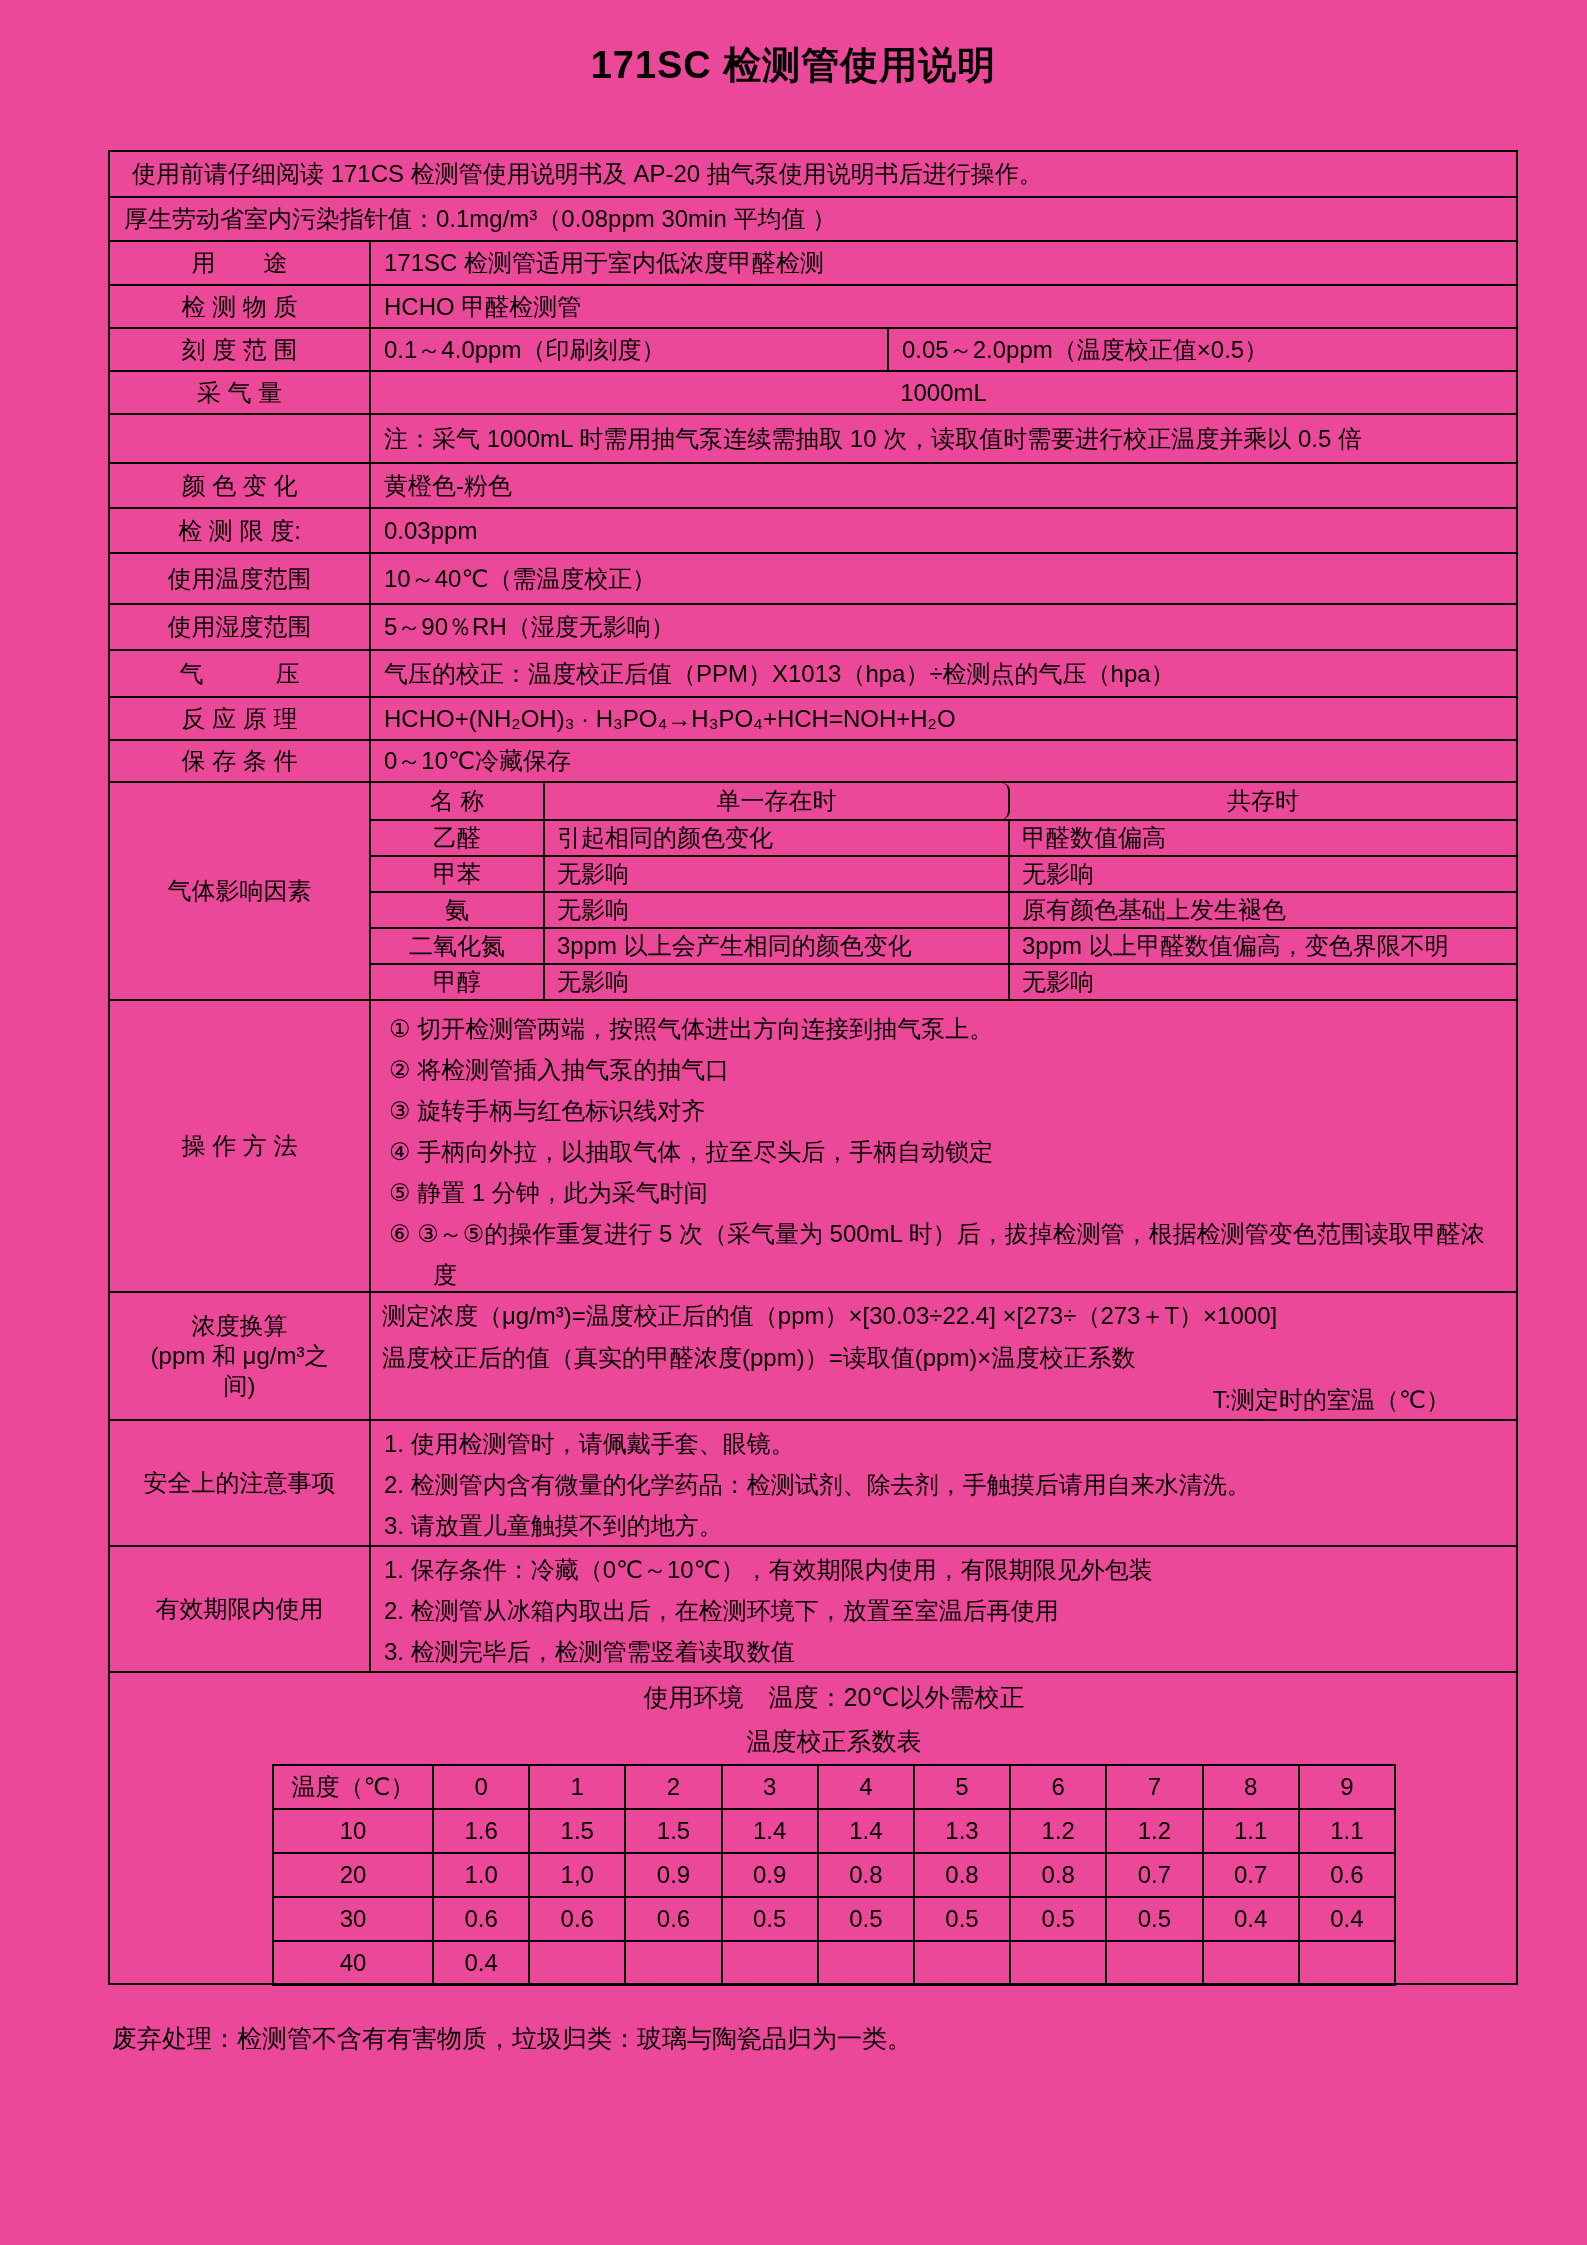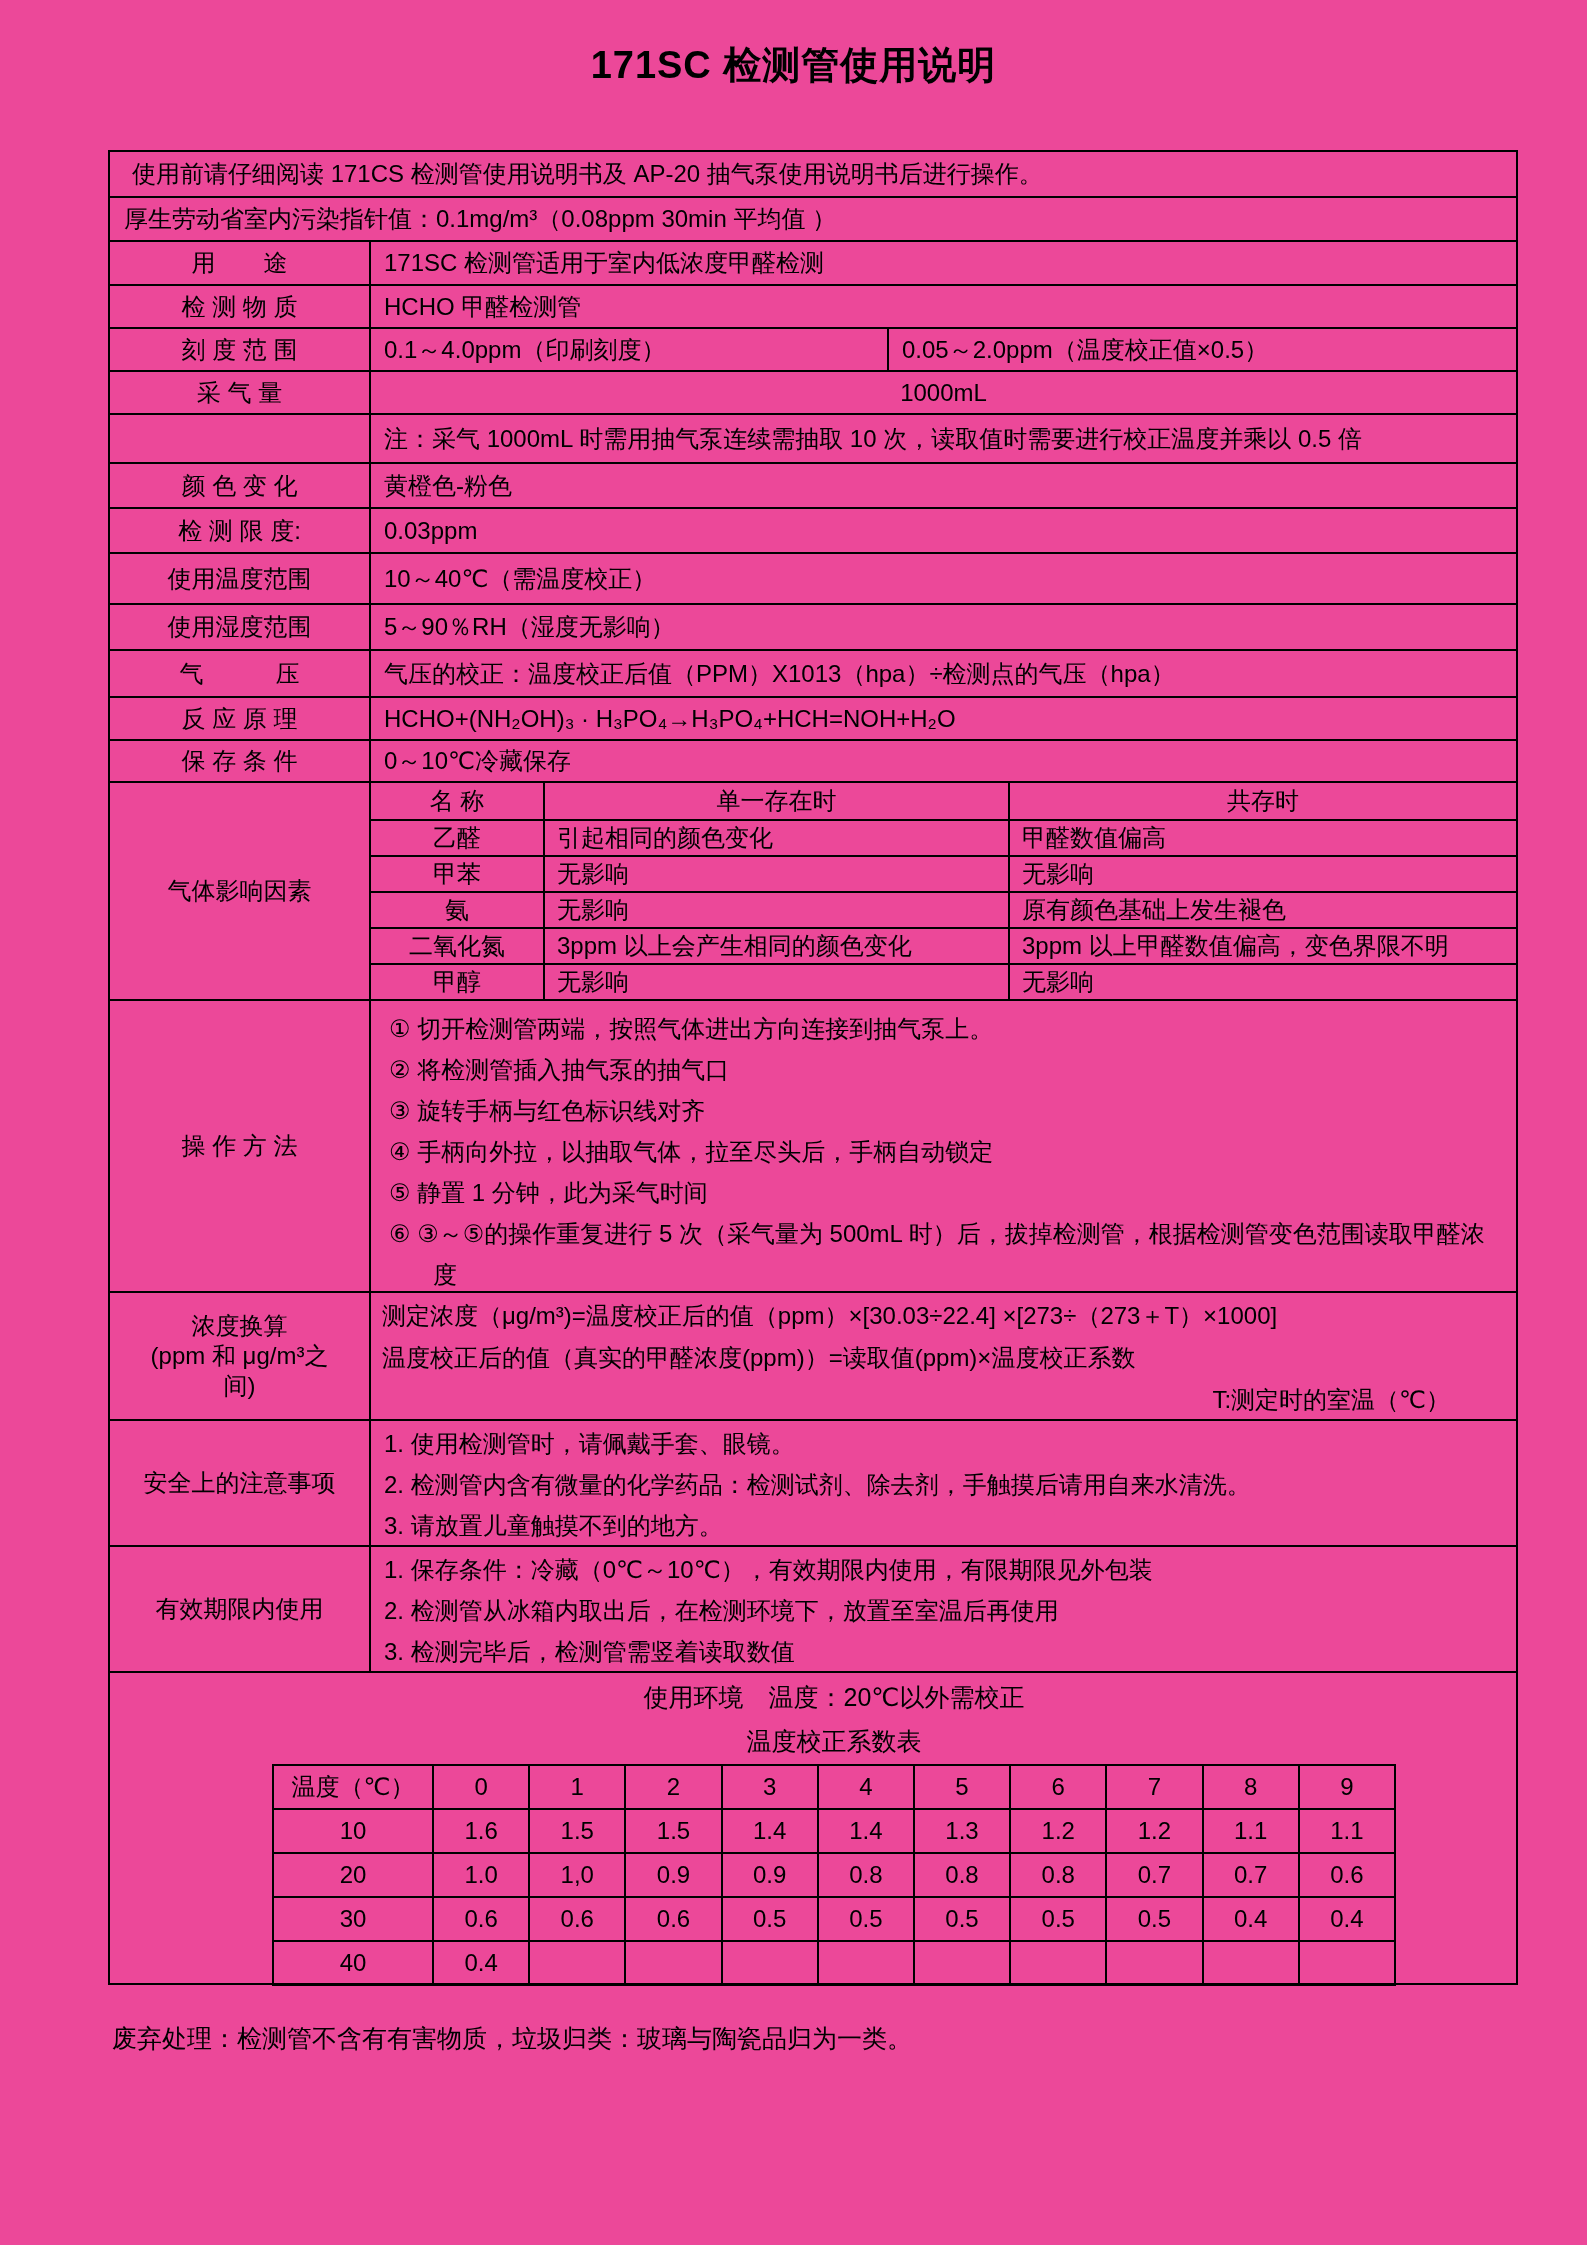--- a/index.html
+++ b/index.html
@@ -50,21 +50,21 @@
   .gas-row { display: flex; height: 36px; }
   .gas-row + .gas-row { border-top: 2px solid #000; }
   .gas-name {
     width: 174px; flex: 0 0 174px; border-right: 2px solid #000;
     display: flex; align-items: center; justify-content: center; text-align: center;
   }
   .gas-single { width: 465px; flex: 0 0 465px; border-right: 2px solid #000;
     display: flex; align-items: center; padding-left: 12px; }
   .gas-coexist { flex: 1; display: flex; align-items: center; padding-left: 12px; }
   .gas-row.header .gas-single, .gas-row.header .gas-coexist {
-    justify-content: center; padding-left: 0; }
+    justify-content: center; padding-left: 0; border-radius: 8px; }
 
   
   .op-cell { flex: 1; padding: 7px 16px 5px 18px; }
   .op-step { line-height: 41px; padding-left: 44px; text-indent: -44px; }
 
   
   .conv-cell { flex: 1; padding: 2px 0; }
   .conv-line { line-height: 42px; padding-left: 11px; }
   .conv-note { line-height: 42px; text-align: right; padding-right: 66px; }
 

